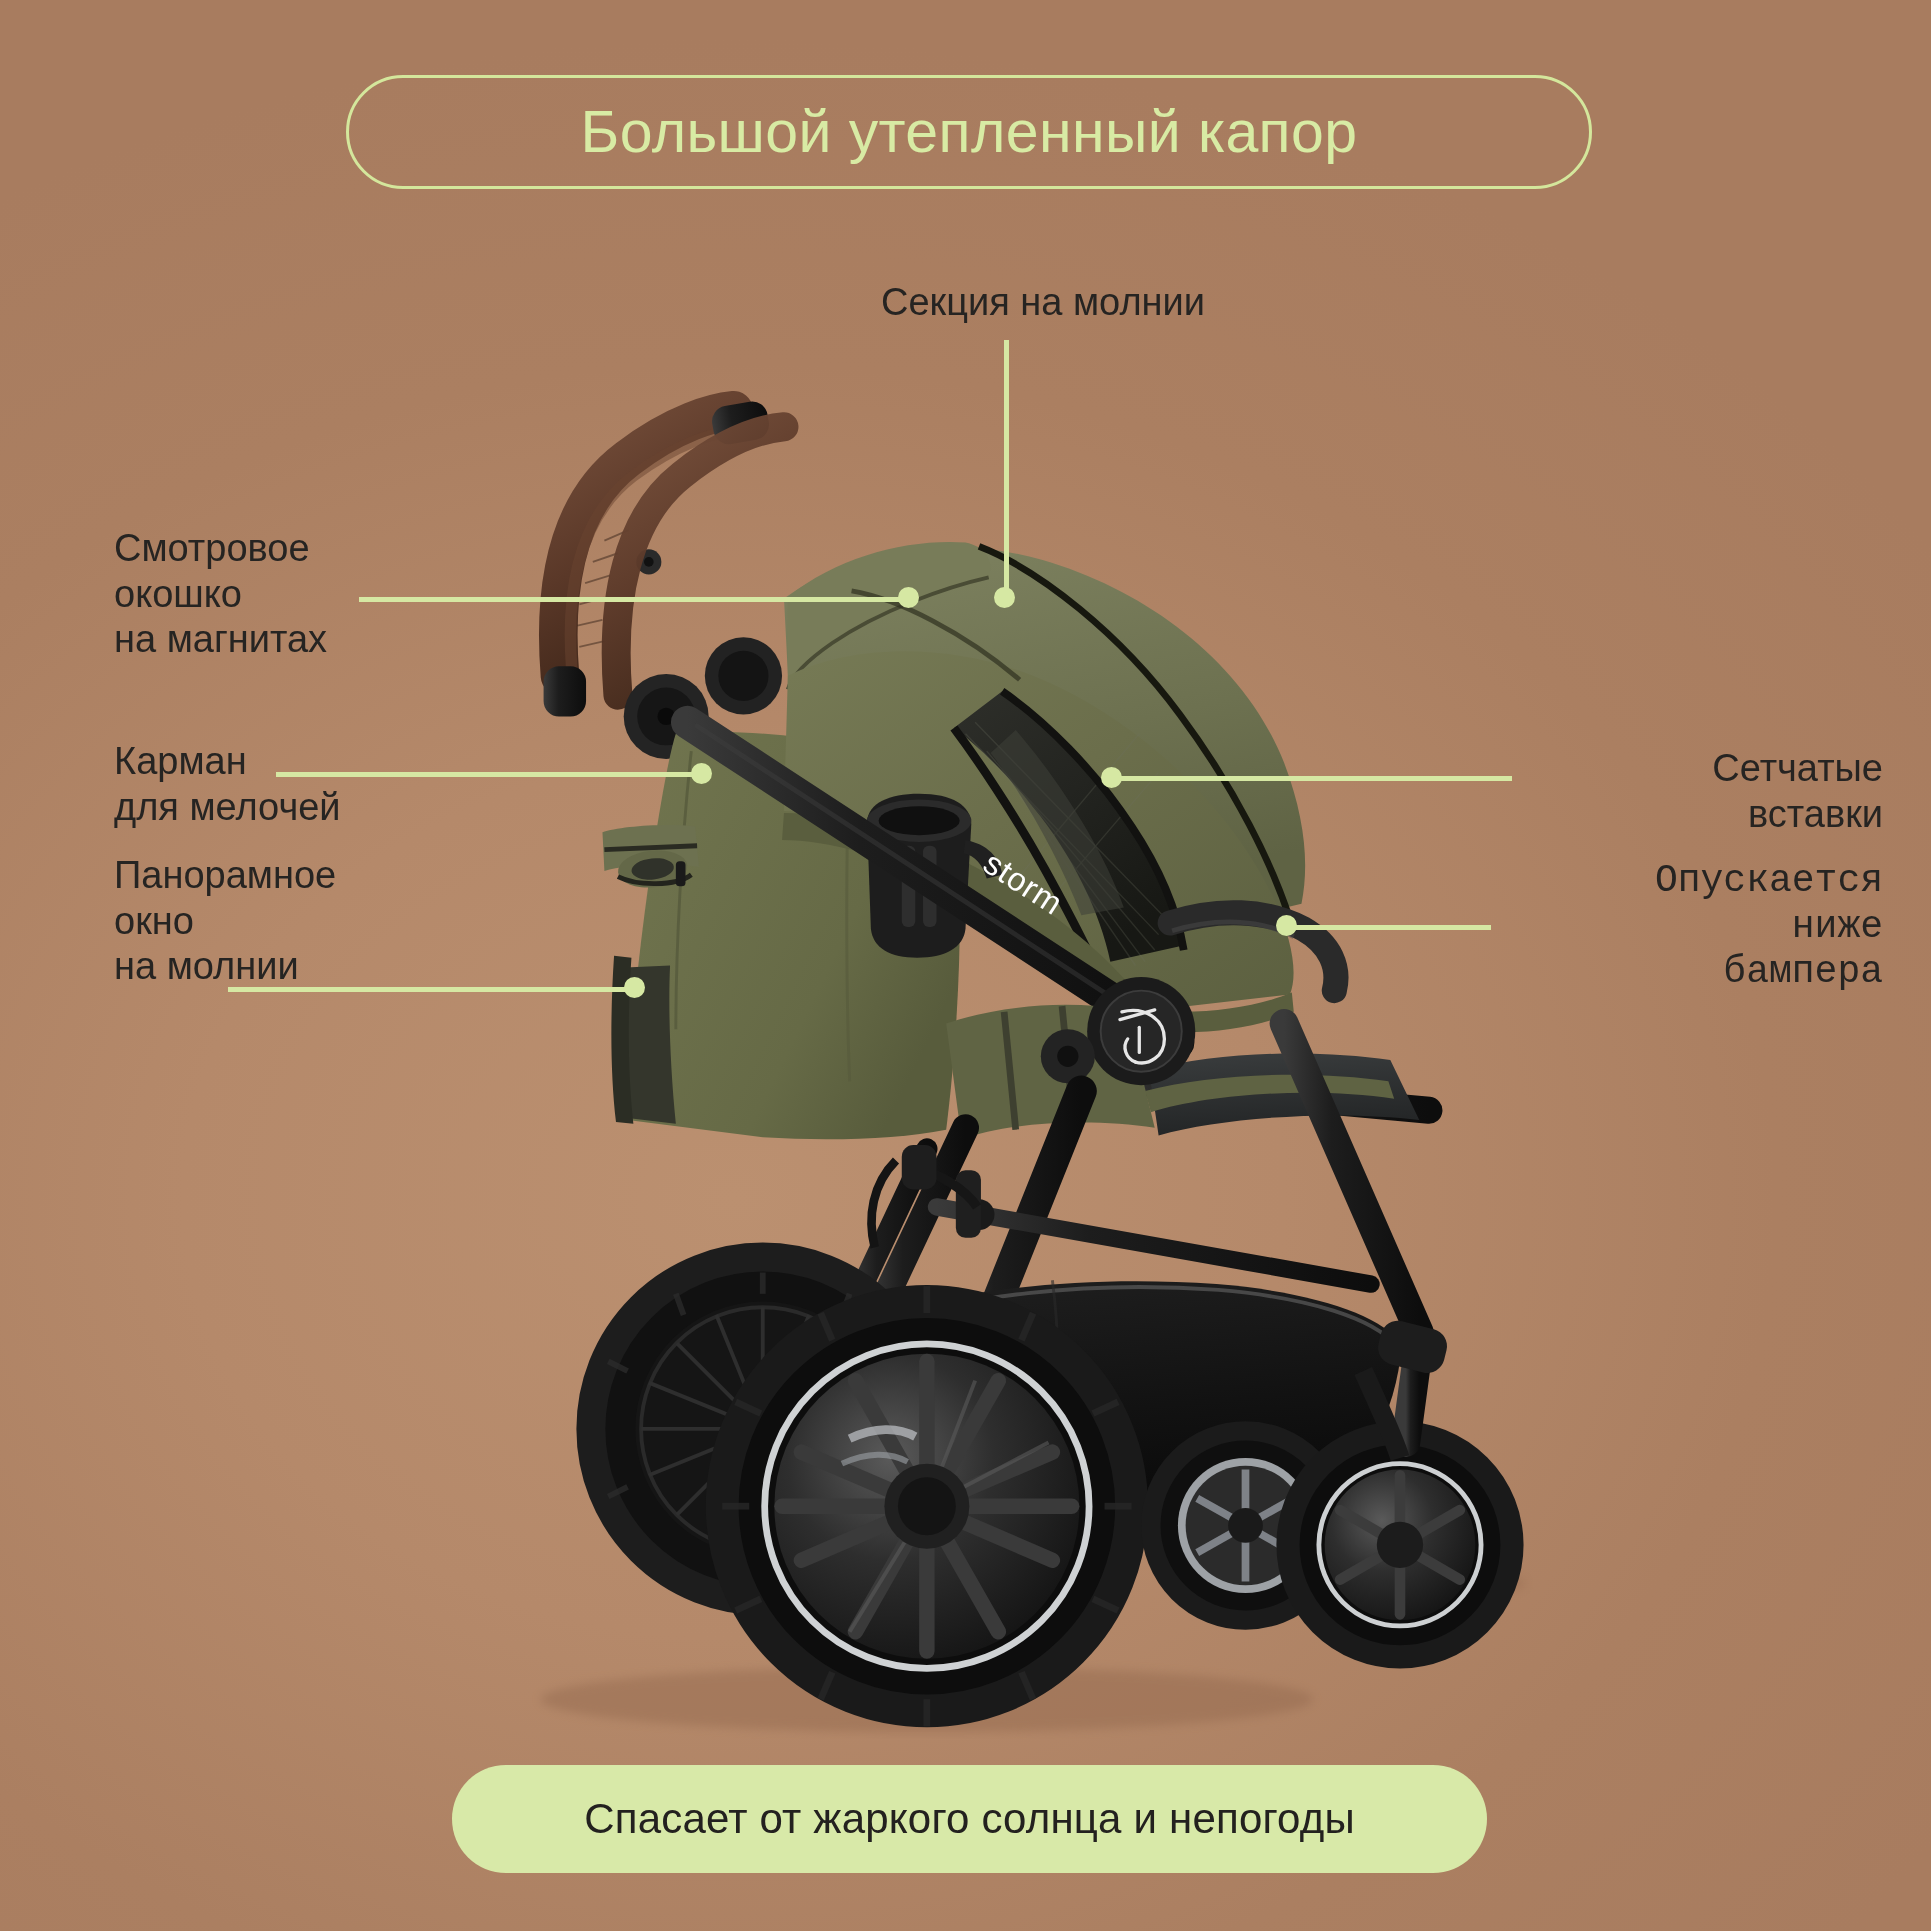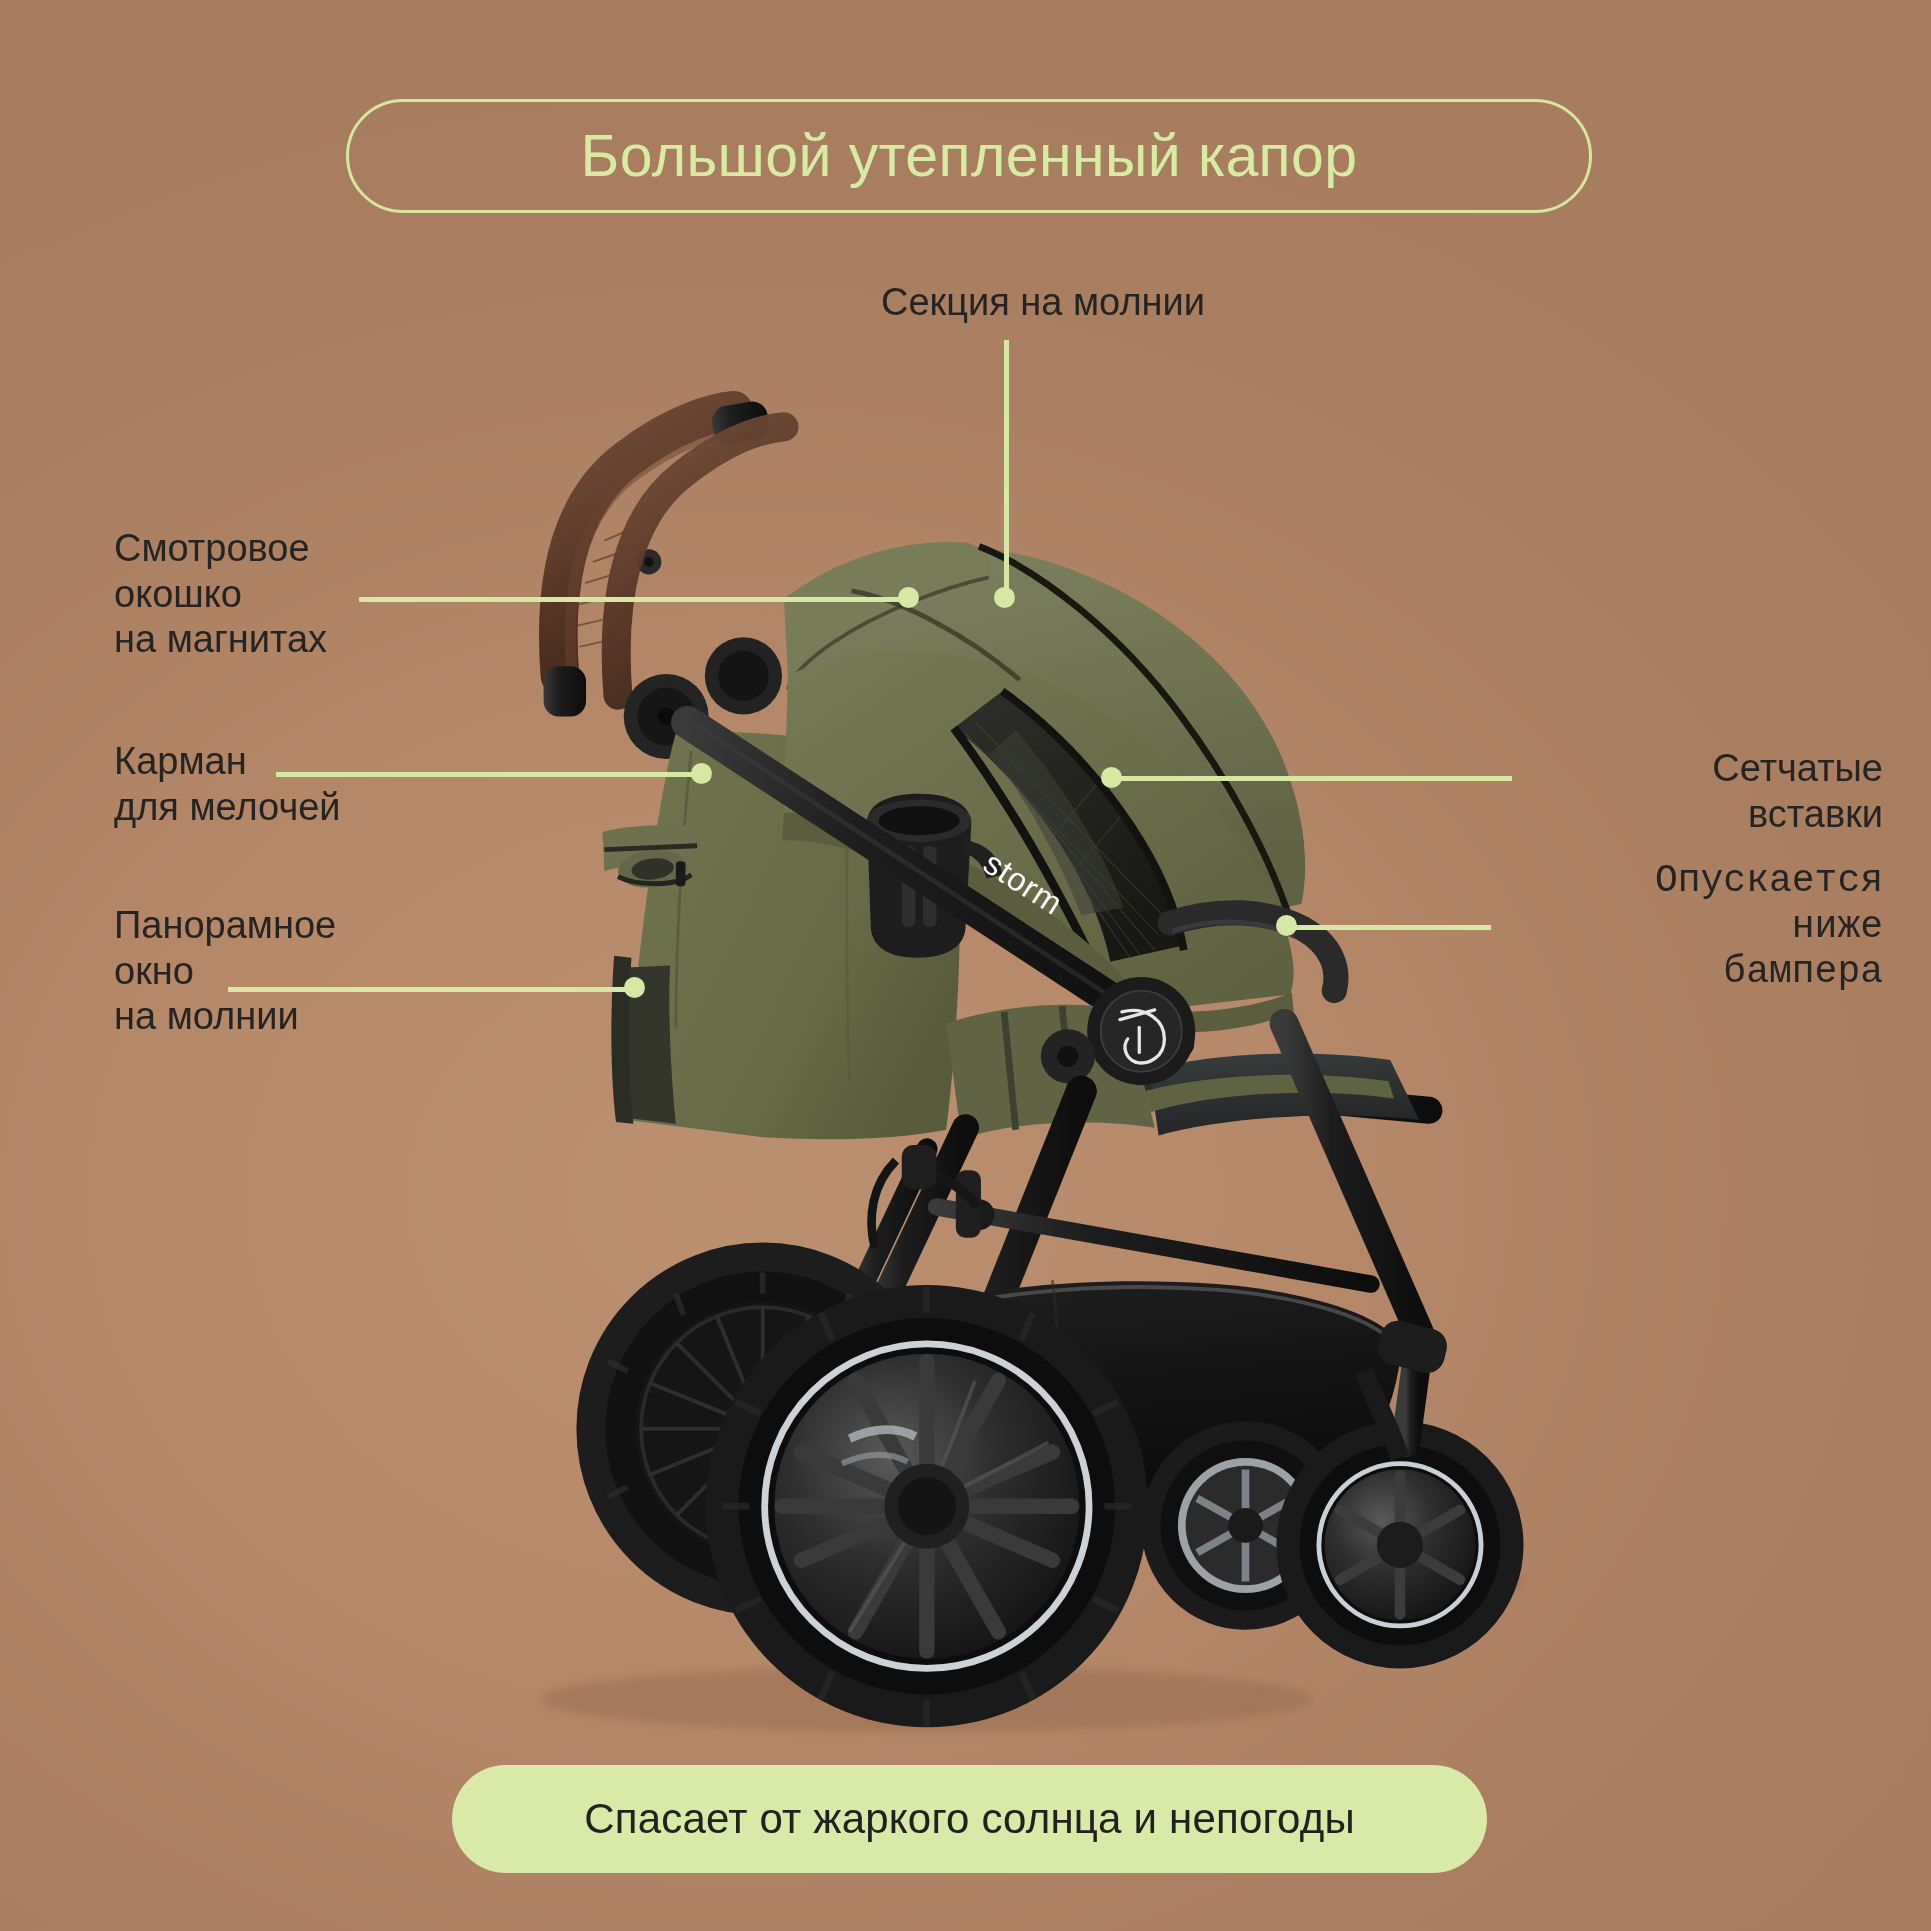--- a/index.html
+++ b/index.html
@@ -14,21 +14,21 @@
     width:1931px; height:1931px;
     background:
       radial-gradient(ellipse 1448px 1159px at 38% 62%, #bb9070 0%, #b5896a 38%, #ab7f61 72%, #a87c5f 100%);
     overflow:hidden;
   }
 
   
   .title-pill {
     position:absolute; left:346px; top:75px; width:1246px; height:114px;
     border:3.9px solid #d4e79c; border-radius:58px;
-    display:flex; align-items:center; justify-content:center;margin-top:24px;
+    display:flex; align-items:center; justify-content:center;
   }
   .title-pill .t {
     font-size:59px; color:#d8eba4; letter-spacing:0.4px; white-space:nowrap;
     font-weight:400;
   }
 
   
   .caption-pill {
     position:absolute; left:452px; top:1765px; width:1035px; height:108px;
     background:#d8e9a8; border-radius:54px;
@@ -43,21 +43,21 @@
 
   
   .lbl { position:absolute; color:#262422; font-size:38px; line-height:1.20; white-space:pre-line; }
   .lbl.left  { text-align:left;  }
   .lbl.right { text-align:right;margin-top:20px; }
   .lbl.center{ text-align:center;}
 
   #lbl-zip      { left:792px;  top:280px;  width:502px; }
   #lbl-window   { left:114px;  top:526px;  width:406px; }
   #lbl-pocket   { left:114px;  top:739px;  width:406px; }
-  #lbl-panorama { left:114px;  top:903px;  width:406px; }
+  #lbl-panorama { left:114px;  top:853px;  width:406px; }
   #lbl-mesh     { left:1506px; top:726px;  width:377px; }
   #lbl-bumper   { left:1487px; top:838px;  width:396px;font-family:Liberation Mono, monospace; }
 
   
   .leader { position:absolute; background:#d6e8a3; }
   .leader.h { height:4.8px; }
   .leader.v { width:4.8px; }
   .dot {
     position:absolute; width:21px; height:21px; border-radius:50%;
     background:#d6e8a3;

